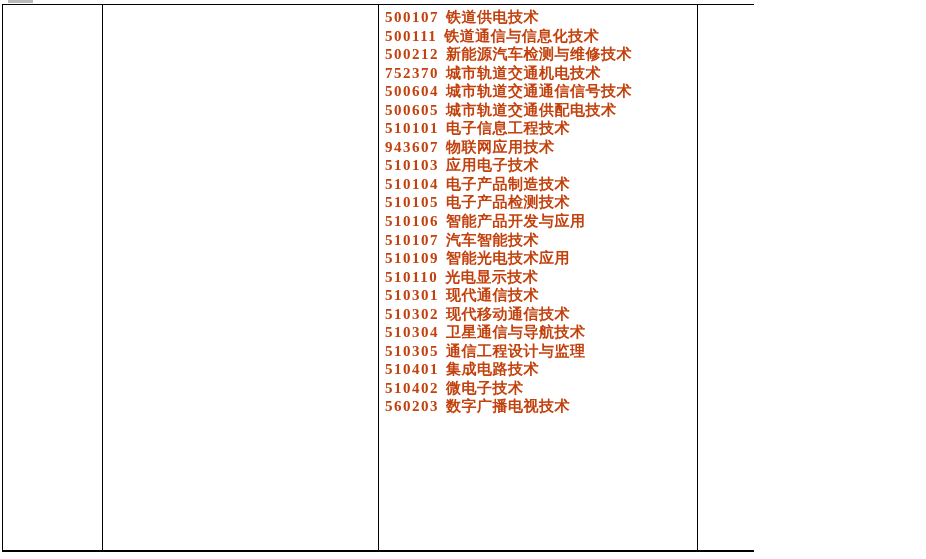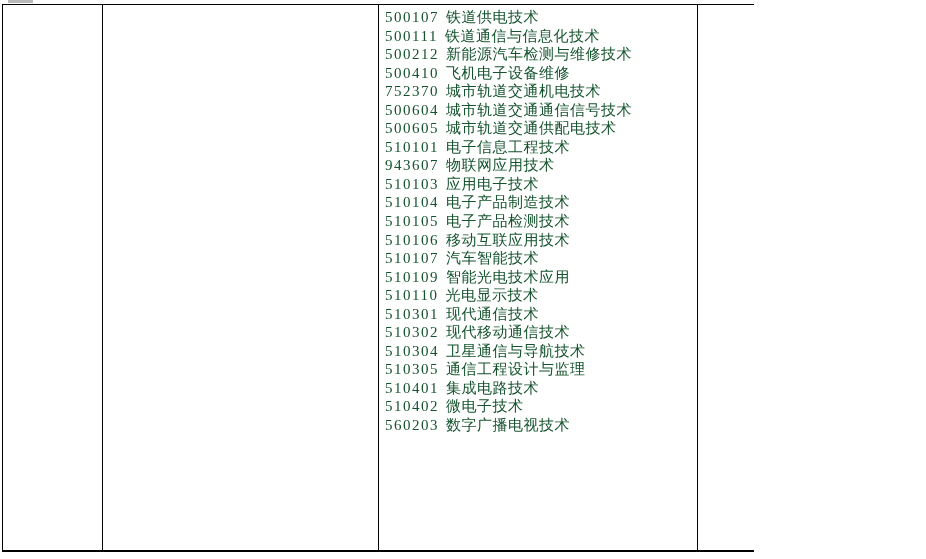--- a/index.html
+++ b/index.html
@@ -6,22 +6,23 @@
     margin: 0;
     padding: 0;
     background: #ffffff;
   }
   .page {
     position: relative;
     width: 754px;
     height: 559px;
     background: #ffffff;
     font-family: "Liberation Serif", "DejaVu Serif", serif;
-    color: #14532d;
+    color: #c2410c;
     overflow: hidden;
+    font-weight: bold;
   }
   
   .edge-artifact {
     position: absolute;
     top: 0;
     height: 3px;
     background: #b8b8b8;
   }
   .edge-artifact.left  { left: 8px;  width: 25px; }
   .edge-artifact.right { left: 893px; width: 25px; }
@@ -77,30 +78,29 @@
   <div class="edge-artifact right"></div>
 
   <div class="doc-table">
     <div class="cell c1"></div>
     <div class="cell c2"></div>
     <div class="cell c3">
       <div class="majors-list" id="majors-list">
           <div class="major-row"><span class="major-code">500107</span><span class="major-name">铁道供电技术</span></div>
           <div class="major-row"><span class="major-code">500111</span><span class="major-name">铁道通信与信息化技术</span></div>
           <div class="major-row"><span class="major-code">500212</span><span class="major-name">新能源汽车检测与维修技术</span></div>
-          <div class="major-row"><span class="major-code">500410</span><span class="major-name">飞机电子设备维修</span></div>
           <div class="major-row"><span class="major-code">752370</span><span class="major-name">城市轨道交通机电技术</span></div>
           <div class="major-row"><span class="major-code">500604</span><span class="major-name">城市轨道交通通信信号技术</span></div>
           <div class="major-row"><span class="major-code">500605</span><span class="major-name">城市轨道交通供配电技术</span></div>
           <div class="major-row"><span class="major-code">510101</span><span class="major-name">电子信息工程技术</span></div>
           <div class="major-row"><span class="major-code">943607</span><span class="major-name">物联网应用技术</span></div>
           <div class="major-row"><span class="major-code">510103</span><span class="major-name">应用电子技术</span></div>
           <div class="major-row"><span class="major-code">510104</span><span class="major-name">电子产品制造技术</span></div>
           <div class="major-row"><span class="major-code">510105</span><span class="major-name">电子产品检测技术</span></div>
-          <div class="major-row"><span class="major-code">510106</span><span class="major-name">移动互联应用技术</span></div>
+          <div class="major-row"><span class="major-code">510106</span><span class="major-name">智能产品开发与应用</span></div>
           <div class="major-row"><span class="major-code">510107</span><span class="major-name">汽车智能技术</span></div>
           <div class="major-row"><span class="major-code">510109</span><span class="major-name">智能光电技术应用</span></div>
           <div class="major-row"><span class="major-code">510110</span><span class="major-name">光电显示技术</span></div>
           <div class="major-row"><span class="major-code">510301</span><span class="major-name">现代通信技术</span></div>
           <div class="major-row"><span class="major-code">510302</span><span class="major-name">现代移动通信技术</span></div>
           <div class="major-row"><span class="major-code">510304</span><span class="major-name">卫星通信与导航技术</span></div>
           <div class="major-row"><span class="major-code">510305</span><span class="major-name">通信工程设计与监理</span></div>
           <div class="major-row"><span class="major-code">510401</span><span class="major-name">集成电路技术</span></div>
           <div class="major-row"><span class="major-code">510402</span><span class="major-name">微电子技术</span></div>
           <div class="major-row"><span class="major-code">560203</span><span class="major-name">数字广播电视技术</span></div>

